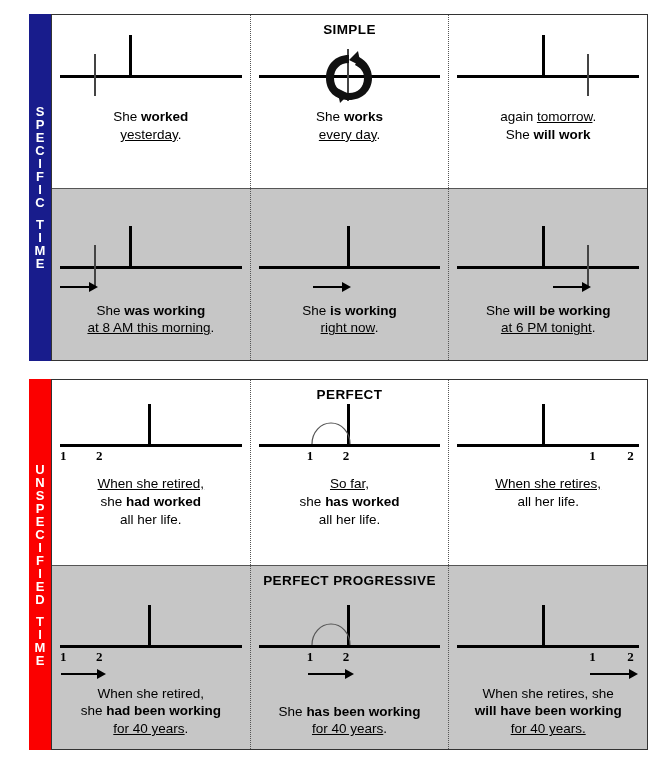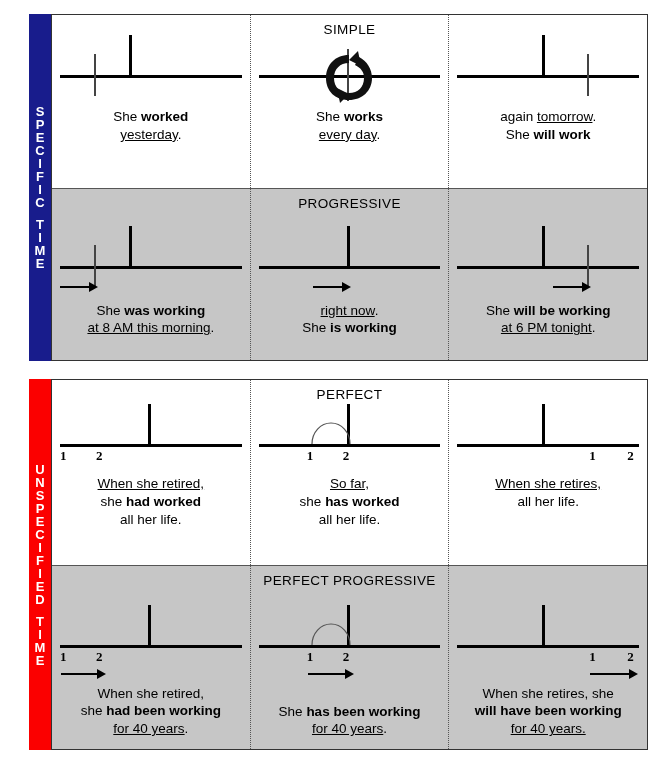--- a/index.html
+++ b/index.html
@@ -43,21 +43,21 @@
     position:relative;
     flex:1 1 0;
     box-sizing:border-box;
     overflow:hidden;
   }
   .cell + .cell{border-left:1px dotted #555;}
 
   
   .aspect-title{
     position:absolute;left:0;right:0;top:7px;
-    text-align:center;font-weight:normal;font-size:13.5px;
+    text-align:center;font-weight:bold;font-size:13.5px;
     letter-spacing:.4px;white-space:nowrap;z-index:3;
   }
   .aspect-title.wide{left:-100px;right:-100px;}
 
   
   .tl{position:absolute;left:0;right:0;height:0;}
   .tl-line{
     position:absolute;left:8px;right:8px;top:0;
     height:3px;background:#000;
   }
@@ -177,32 +177,31 @@
               <div class="head"></div>
             </div>
           </div>
           <div class="caption" style="top:113px;">
             <div><span>She </span><b>was working</b></div>
             <div><u>at 8 AM this morning</u><span>.</span></div>
           </div>
         </div>
 
         <div class="cell">
-          <div class="aspect-title">PROGRESSIVE</div>
           <div class="tl" style="top:77px;">
             <div class="tl-line"></div>
             <div class="tick tick-now" style="left:96px;"></div>
             <div class="arrow" style="left:62px;width:38px;top:16px;">
               <div class="shaft"></div>
               <div class="head"></div>
             </div>
           </div>
           <div class="caption" style="top:113px;">
+            <div><span>She </span><b>is working</b></div>
             <div><u>right now</u><span>.</span></div>
-            <div><span>She </span><b>is working</b></div>
           </div>
         </div>
 
         <div class="cell">
           <div class="tl" style="top:77px;">
             <div class="tl-line"></div>
             <div class="tick tick-now" style="left:93px;"></div>
             <div class="tick tick-ev" style="left:138px;"></div>
             <div class="arrow" style="left:104px;width:38px;top:16px;">
               <div class="shaft"></div>

